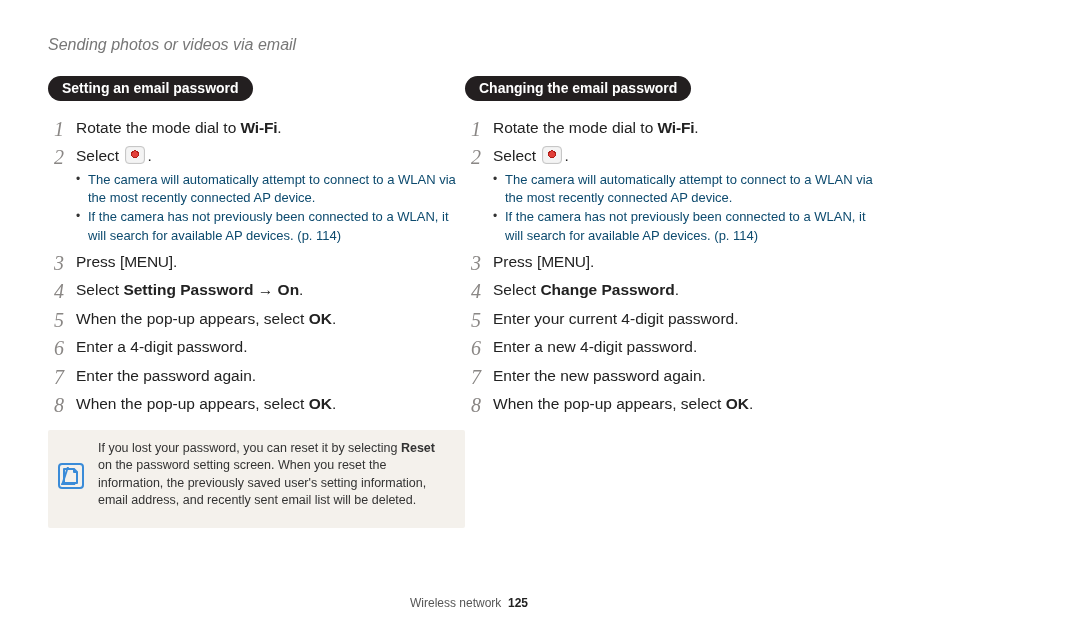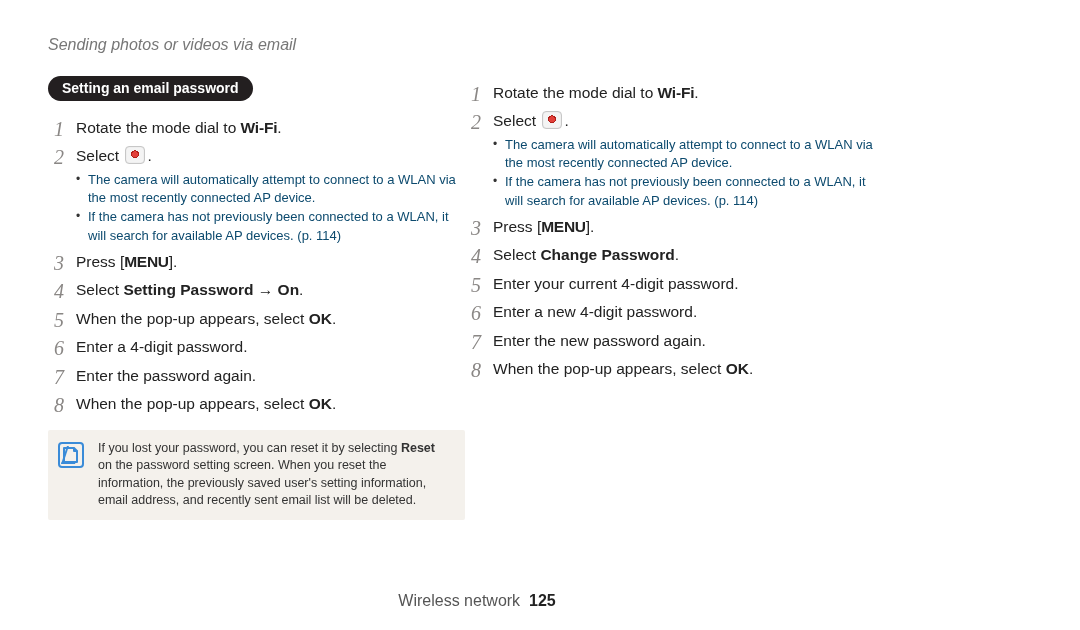--- a/index.html
+++ b/index.html
@@ -70,21 +70,21 @@
     color: #8a8785;
     font-weight: 400;
   }
   .wifi {
     font-weight: 700;
     font-family: Arial, sans-serif;
     display: inline-block;
     letter-spacing: -0.2px;
   }
   .menu {
-    font-weight: 700;
+    font-weight: 400;
     font-family: Arial, sans-serif;
     letter-spacing: -0.3px;
   }
   .icon {
     display: inline-block;
     width: 18px;
     height: 16px;
     border: 1px solid #c7c7c7;
     border-radius: 4px;
     background: radial-gradient(circle at 50% 46%, #e2403a 0 3px, #b01e18 3px 4px, #f4f4f4 4px);
@@ -109,24 +109,24 @@
     content: "•";
     position: absolute;
     left: 0;
     top: 0;
     font-size: 12px;
     color: #333;
   }
   .b { font-weight: 700; }
   .note {
     display: flex;
-    align-items: flex-start;
+    align-items: center;
     gap: 14px;
     background: #f4f1ec;
-    padding: 10px 14px 10px 10px;
+    padding: 10px 14px 18px 10px;
     margin-top: 14px;
     border-radius: 2px;
   }
   .note-icon {
     flex: 0 0 26px;
     width: 26px;
     height: 26px;
     border: 2px solid #3a8bd8;
     border-radius: 4px;
     box-sizing: border-box;
@@ -154,24 +154,24 @@
   }
   .note-icon svg { display:block; }
   .note-text {
     font-size: 12.5px;
     line-height: 1.4;
     color: #333;
   }
   .footer {
     position: absolute;
     bottom: 20px;
-    left: 12px;
+    left: 4px;
     width: 100%;
     text-align: center;
-    font-size: 16px;
+    font-size: 12px;
     color: #555;
   }
   .footer .pg { font-weight: 700; color: #222; }
 </style>
 </head>
 <body>
 
 <div class="page">
 
   <div class="section-title">Sending photos or videos via email</div>
@@ -214,20 +214,21 @@
             <path d="M14 4 L17 7" fill="none" stroke="#3a8bd8" stroke-width="2"></path>
           </svg>
         </div>
         <div class="note-text">
           <span>If you lost your password, you can reset it by selecting </span><span class="b">Reset</span><span> on the password setting screen. When you reset the information, the previously saved user's setting information, email address, and recently sent email list will be deleted.</span>
         </div>
       </div>
     </div>
 
     <div class="col">
+      <div class="pill">Changing the email password</div>
       <ol class="steps">
         <li>
           <span>Rotate the mode dial to </span><span class="wifi">Wi-Fi</span><span>.</span>
         </li>
         <li>
           <span>Select </span><span class="icon"></span><span>.</span>
           <ul class="sub">
             <li>The camera will automatically attempt to connect to a WLAN via the most recently connected AP device.</li>
             <li>If the camera has not previously been connected to a WLAN, it will search for available AP devices. (p. 114)</li>
           </ul>

